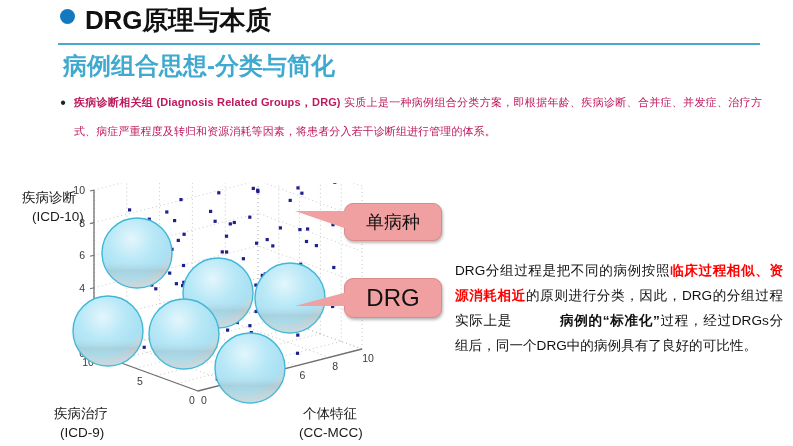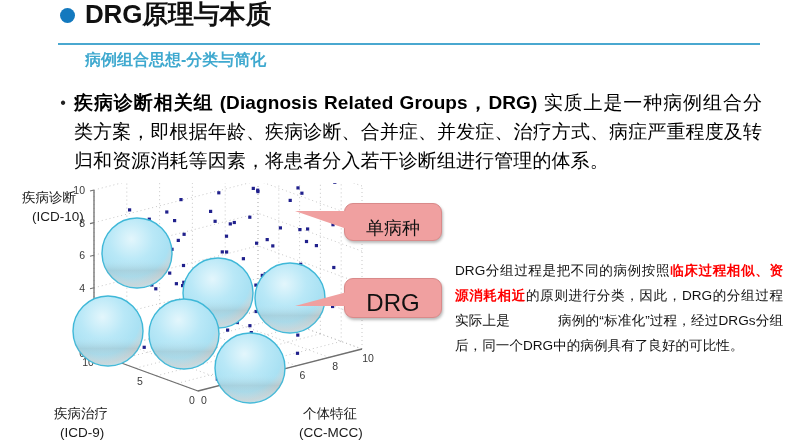--- a/index.html
+++ b/index.html
@@ -13,23 +13,23 @@
     position: relative;
     overflow: hidden;
     font-family: "Liberation Sans", "DejaVu Sans", sans-serif;
     color: #000;
   }
 
   
   #slide-title {
     position: absolute;
     left: 60px;
-    top: 0;
+    top: 6px;
     display: flex;
-    align-items: center;
+    align-items: flex-start;
     gap: 10px;
   }
   #title-bullet {
     width: 15px;
     height: 15px;
     border-radius: 50%;
     background: #1379be;
     flex: none;
     margin-top: 3px;
   }
@@ -50,25 +50,24 @@
     width: 702px;
     height: 2px;
     background: #4aa8d0;
   }
 
   
   #subtitle {
     position: absolute;
     left: 63px;
     top: 50px;
-    font-size: 16px;
+    font-size: 24px;
     font-weight: bold;
     color: #3fa9cf;
     white-space: nowrap;
-    margin-left: 22px;
   }
 
   
   #body-block {
     position: absolute;
     left: 52px;
     top: 88px;
     width: 710px;
   }
   #body-row {
@@ -78,23 +77,23 @@
   #body-bullet {
     width: 22px;
     flex: none;
     font-size: 16px;
     line-height: 29px;
     color: #222;
     text-align: center;
   }
   #body-paragraph {
     flex: 1;
-    font-size: 19px;
+    font-size: 11px;
     line-height: 29px;
-    color: #000000;
+    color: #be185d;
     text-align: justify;
     letter-spacing: 0.1px;
   }
   #body-paragraph .b { font-weight: bold; }
 
   
   #chart-panel {
     position: absolute;
     left: 8px;
     top: 183px;
@@ -105,21 +104,21 @@
   #chart-svg { display:block; }
 
   
   .callout {
     position: absolute;
     background: #f0a0a0;
     border: 1px solid #d98a8a;
     border-radius: 9px;
     box-shadow: 1px 2px 3px rgba(0,0,0,0.28);
     display: flex;
-    align-items: flex-end;
+    align-items: center;
     justify-content: center;
     color: #111;
   }
   #callout-danbingzhong {
     left: 344px;
     top: 203px;
     width: 96px;
     height: 36px;
     font-size: 18px;
   }
@@ -155,21 +154,21 @@
     position: absolute;
     left: 455px;
     top: 258px;
     width: 328px;
     font-size: 13.6px;
     line-height: 25px;
     color: #111;
     text-align: justify;
   }
   #side-text .red { color: #ff0000; font-weight: bold; }
-  #side-text .bold { font-weight: normal; margin-left: 48px; }
+  #side-text .bold { font-weight: bold; margin-left: 48px; }
   #side-text .ul { }
 </style>
 </head>
 <body>
 
 <div id="slide-title">
   <span id="title-bullet"></span>
   <span id="title-text">DRG原理与本质</span>
 </div>
 <div id="title-divider"></div>

